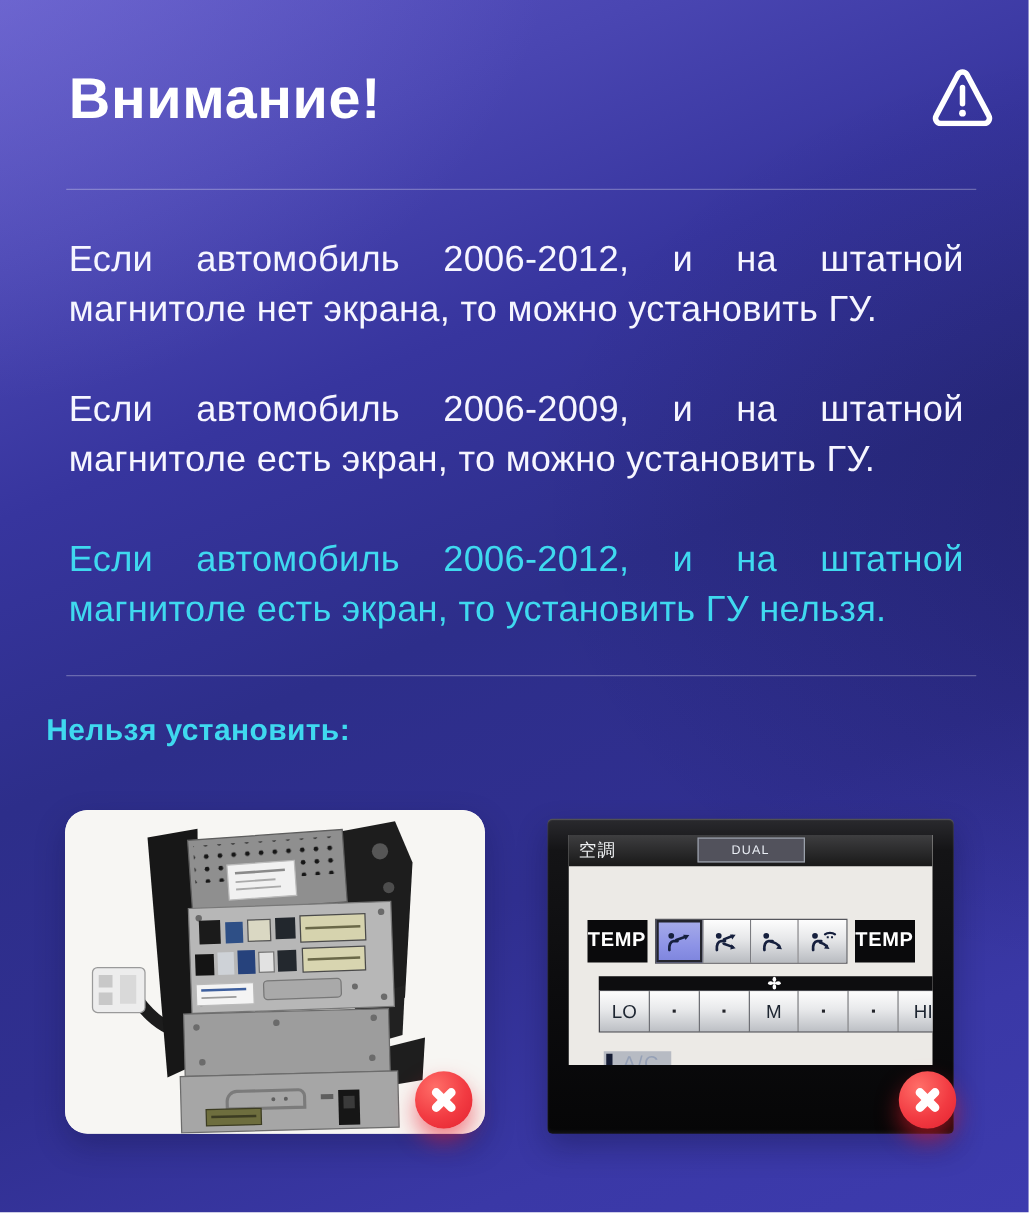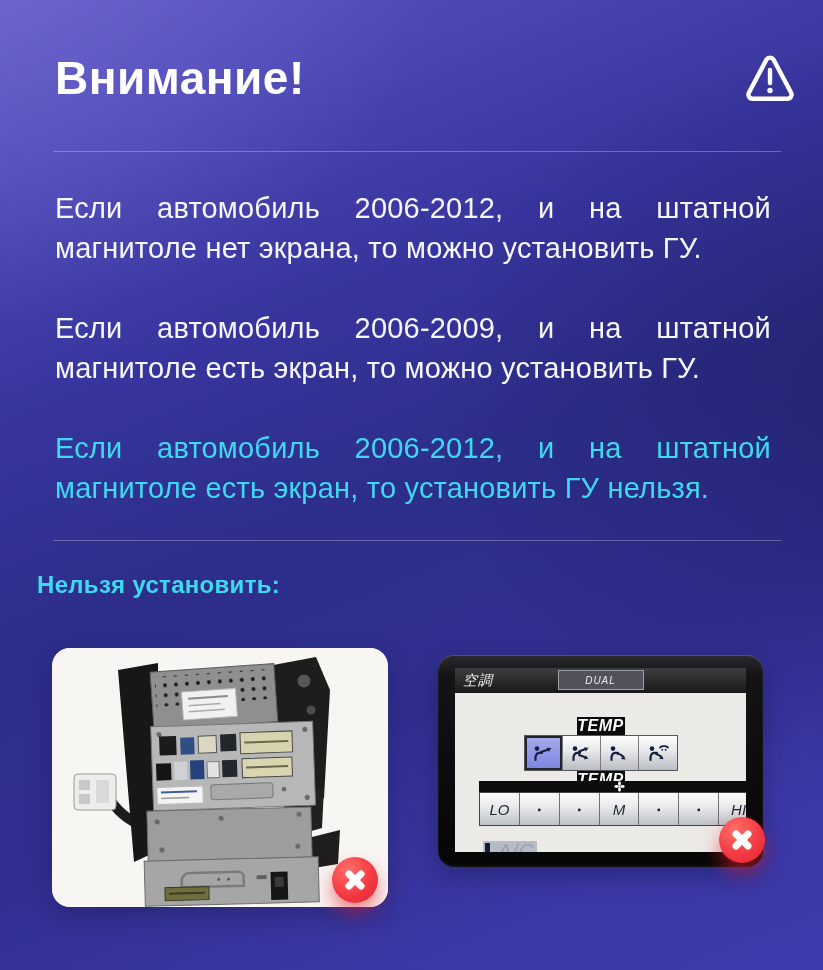--- a/index.html
+++ b/index.html
@@ -39,43 +39,42 @@
     padding-left:52px;box-sizing:border-box;gap:50px;align-items:flex-start;
   }
   
   .photo-card{
     position:relative;width:336px;height:259px;border-radius:18px;
     background:#f7f6f3;box-shadow:0 10px 24px rgba(10,10,40,.25);
   }
   .photo-card svg{display:block;border-radius:18px;}
   
   .climate-card{
-    position:relative;width:325px;height:212px;margin-top:7px;border-radius:16px;
+    position:relative;width:325px;height:252px;margin-top:7px;border-radius:4px;
     background:linear-gradient(180deg,#2a2a2e 0%, #141416 10%, #0c0c0e 55%, #060607 100%);
     box-shadow:0 10px 24px rgba(10,10,40,.3), inset 0 1px 1px rgba(255,255,255,.22), inset 0 -2px 3px rgba(255,255,255,.06);
-    font-style:italic;
   }
   .screen{
     position:absolute;left:17px;top:13px;width:291px;height:184px;
     background:#eceae6;overflow:hidden;
   }
   .topbar{
     position:relative;height:25px;background:linear-gradient(180deg,#3e3e40,#191919);
     display:flex;align-items:center;
   }
   .zone-label{color:#eef0f2;font-size:14px;padding-left:8px;letter-spacing:1px;}
   .dual-box{
     position:absolute;left:50%;top:2px;transform:translateX(-50%);
     width:86px;height:20px;line-height:20px;text-align:center;
     background:#52525c;border:1px solid #9aa0aa;box-sizing:border-box;
     color:#e9edf4;font-size:10px;letter-spacing:1px;
   }
   .mode-row{
     position:absolute;left:0;top:67px;width:100%;height:36px;
-    display:flex;justify-content:center;align-items:center;flex-direction:column;
+    display:flex;justify-content:center;align-items:center;
   }
   .temp-box{
     width:48px;height:34px;background:#0a0a0c;color:#ffffff;
     font-size:16px;font-weight:bold;display:flex;align-items:center;justify-content:center;
     letter-spacing:.5px;
   }
   .mode-group{display:flex;margin:0 6px;border:1px solid #55565c;}
   .mode-btn{
     width:38px;height:34px;box-sizing:border-box;border-right:1px solid #7a7b80;
     background:linear-gradient(180deg,#fdfdfd 0%,#e6e7e9 45%,#b9bcc1 100%);
@@ -98,21 +97,21 @@
     flex:1;box-sizing:border-box;border-right:1px solid #6e7076;
     background:linear-gradient(180deg,#fdfdfd 0%,#e8e9eb 45%,#bdc0c5 100%);
     display:flex;align-items:center;justify-content:center;
     color:#1d2531;font-size:15px;
   }
   .fan-btn:last-child{border-right:none;}
   .fan-btn.dot{font-size:10px;color:#23242a;}
   .ac-btn{
     position:absolute;left:28px;top:173px;width:54px;height:21px;
     background:#b7bbc3;display:flex;align-items:center;
-    color:#95a0b6;font-size:20px;letter-spacing:1px;
+    color:#95a0b6;font-size:16px;letter-spacing:1px;
   }
   .ac-bar{width:5px;height:17px;background:#141b33;margin:0 8px 0 2px;}
   
   .badge{
     position:absolute;width:46px;height:46px;border-radius:50%;
     background:radial-gradient(circle at 35% 28%, #ff6e68 0%, #f23b42 55%, #e3212f 100%);
     box-shadow:0 10px 18px rgba(235,30,45,.55);
   }
   .badge .bar{
     position:absolute;left:50%;top:50%;width:24px;height:7px;border-radius:4px;background:#ffffff;

